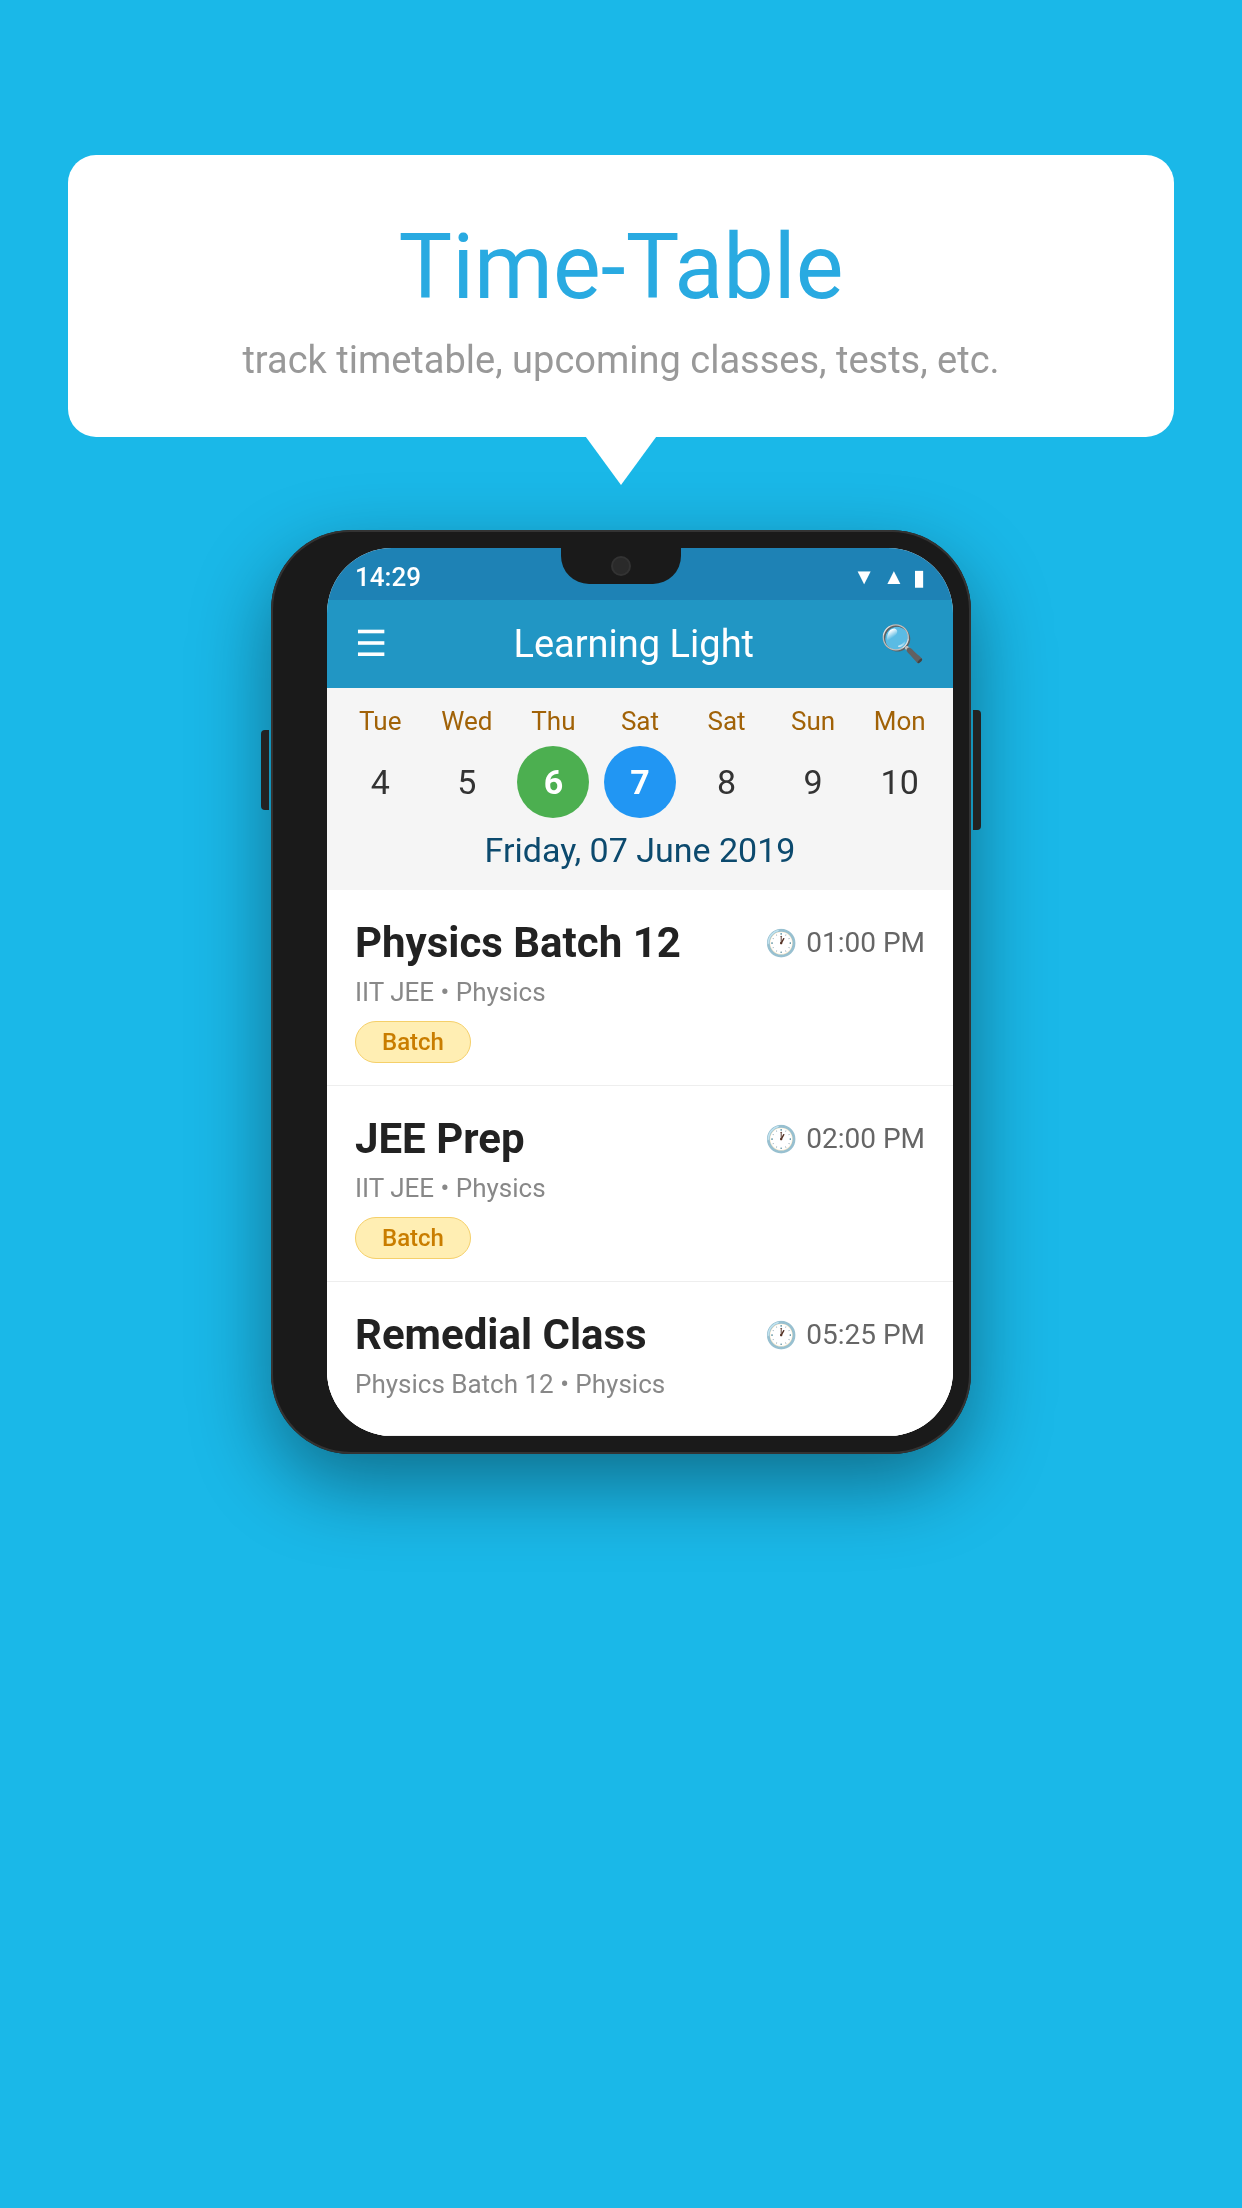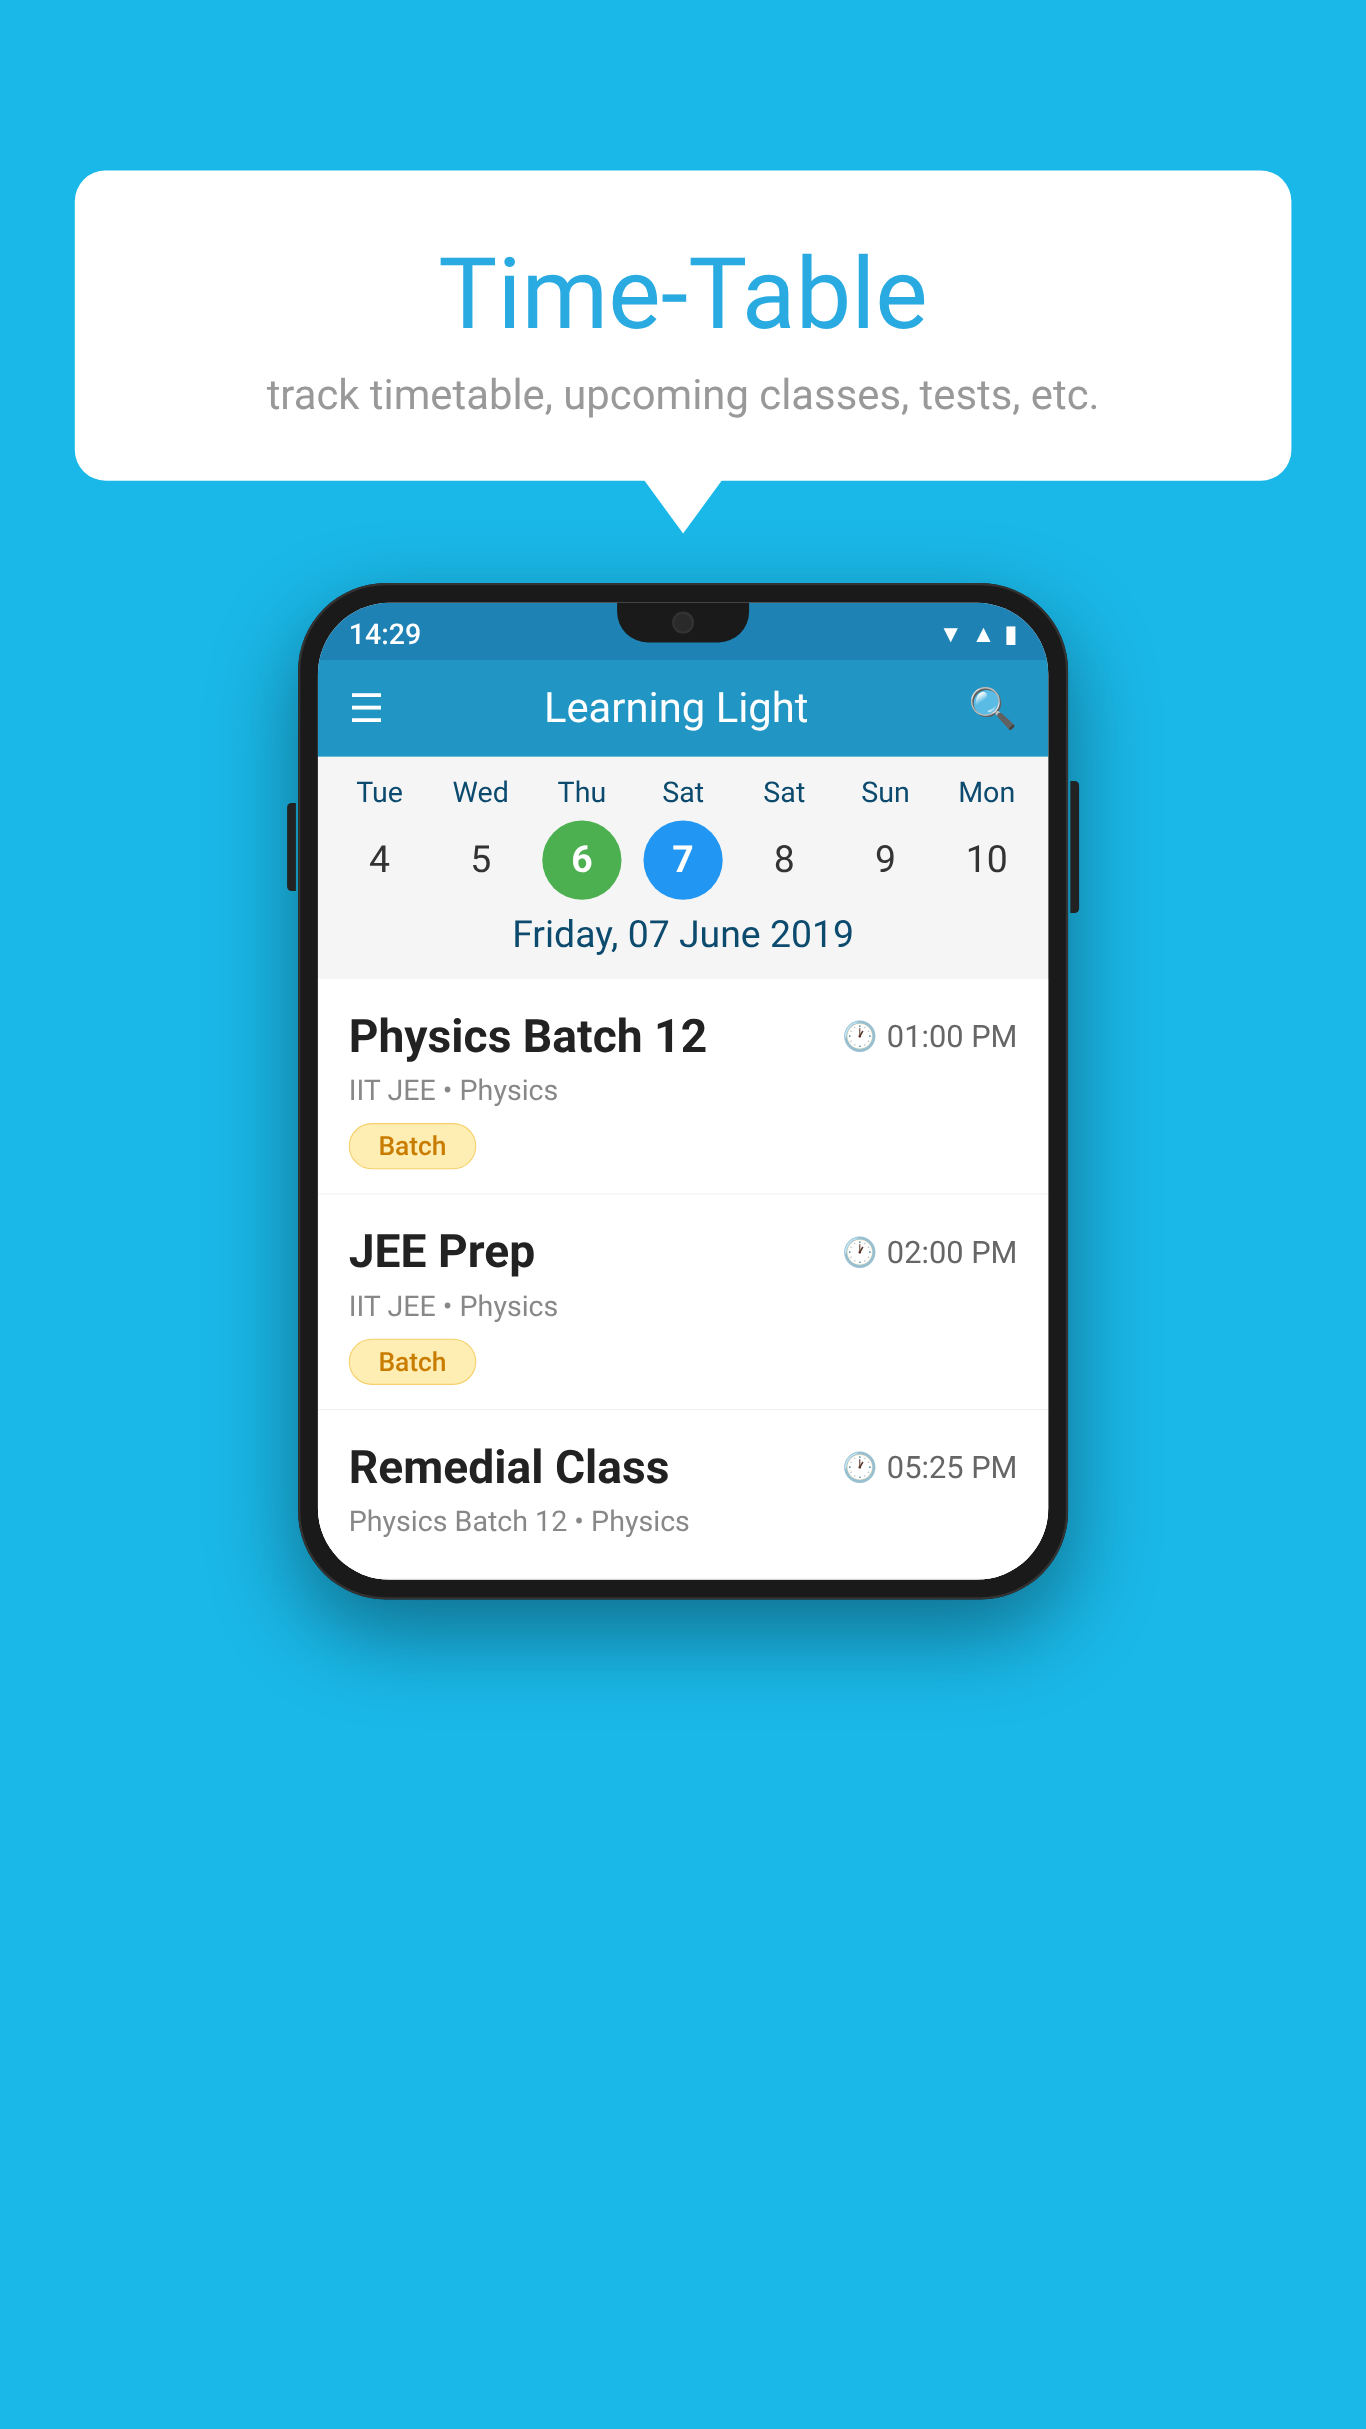--- a/index.html
+++ b/index.html
@@ -120,20 +120,21 @@
       height: 120px;
       background: #222;
       border-radius: 0 4px 4px 0;
     }
 
     .phone-screen {
       background: white;
       border-radius: 65px;
       overflow: hidden;
       position: relative;
+      margin-left: 38px;
     }
 
     
     .status-bar {
       background: #1e82b5;
       height: 52px;
       display: flex;
       align-items: center;
       justify-content: space-between;
       padding: 0 28px;
@@ -195,21 +196,21 @@
 
     .day-headers {
       display: flex;
       justify-content: space-around;
       padding: 0 10px;
       margin-bottom: 10px;
     }
 
     .day-header {
       font-size: 26px;
-      color: #0c4a6e;
+      color: #a16207;
       width: 72px;
       text-align: center;
     }
 
     .day-numbers {
       display: flex;
       justify-content: space-around;
       padding: 0 10px;
       margin-bottom: 12px;
     }

